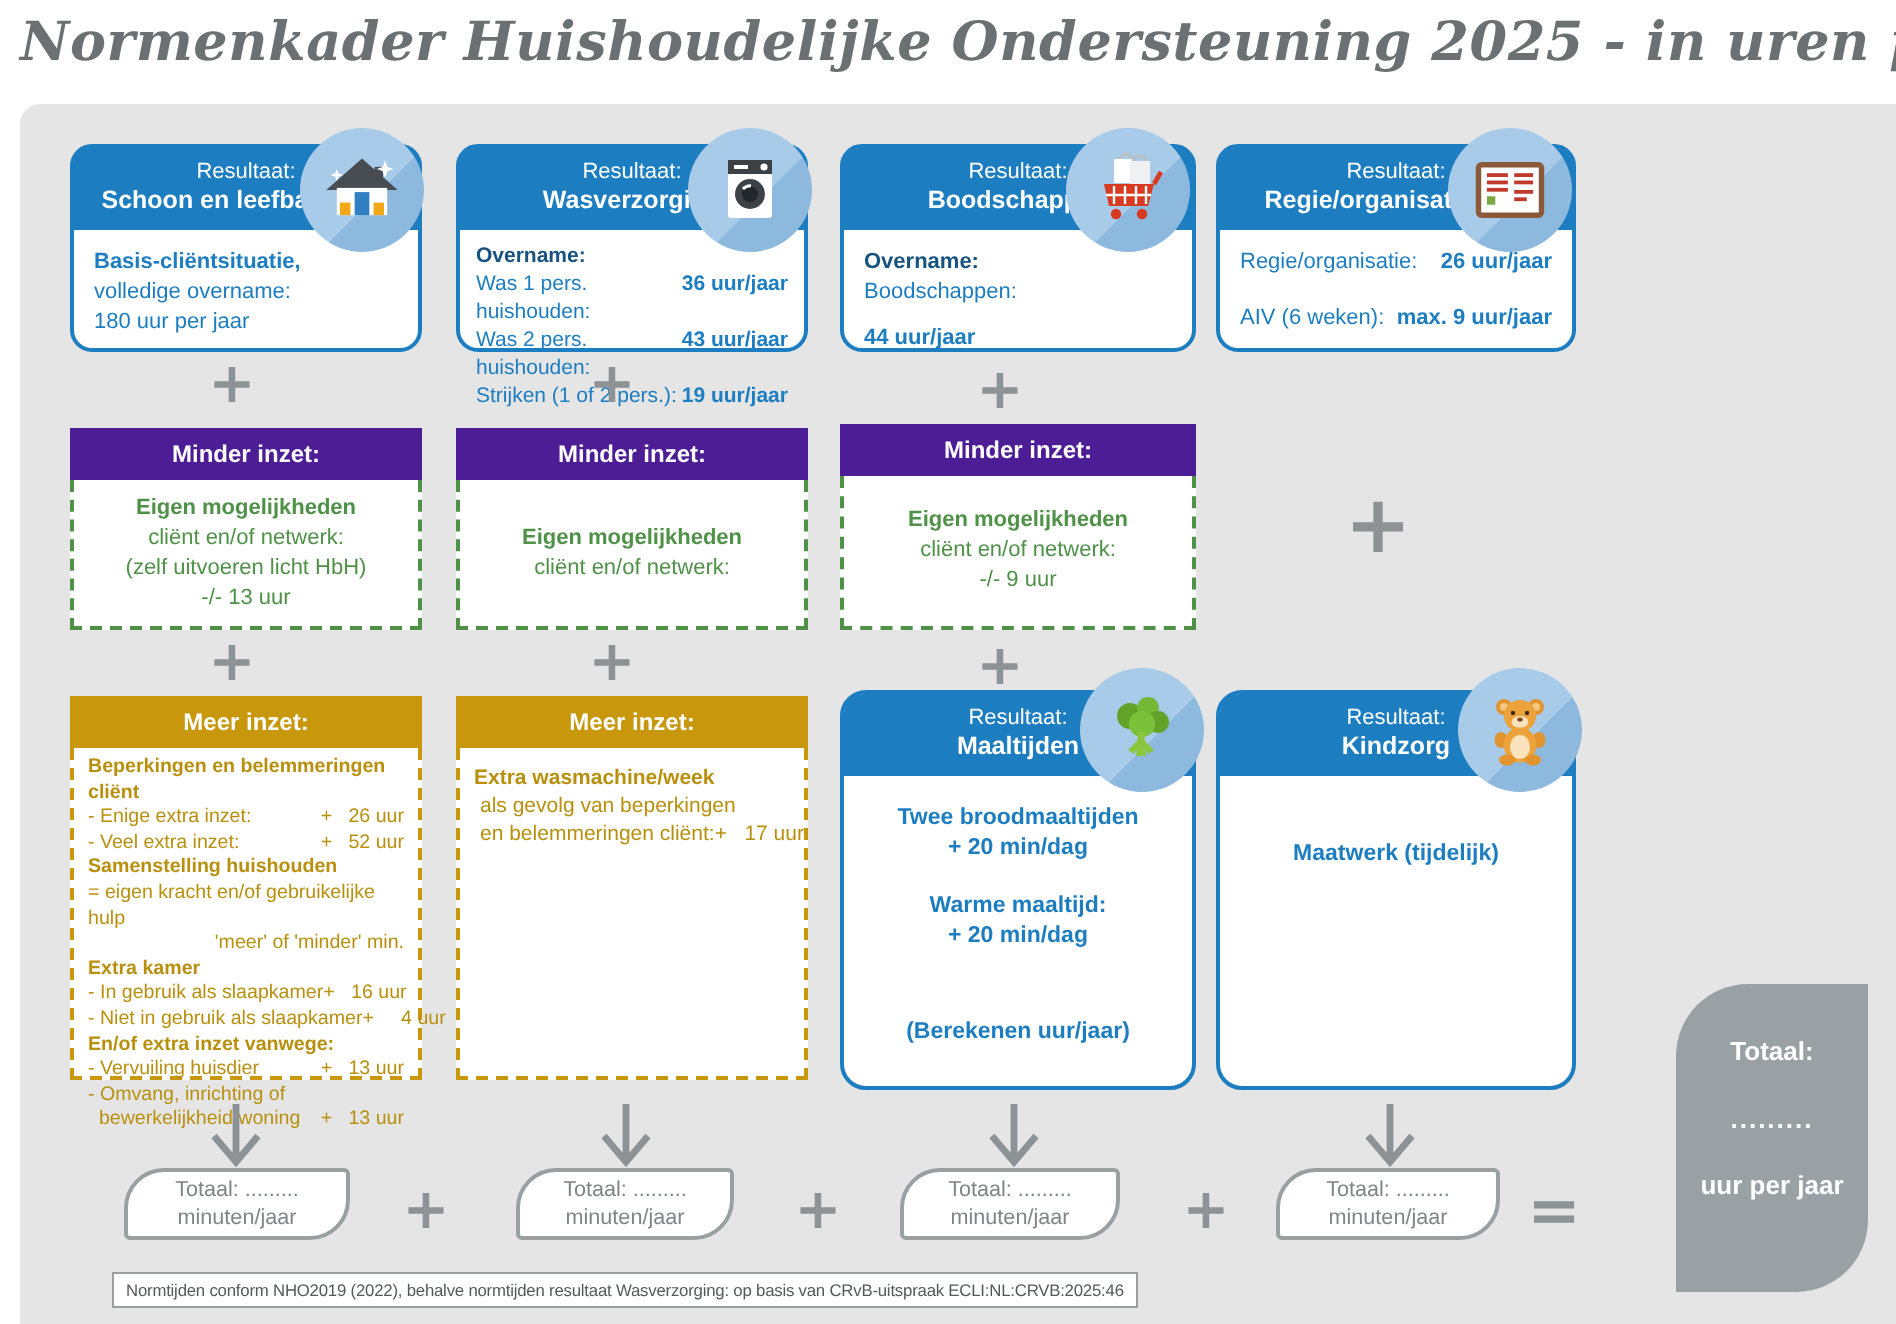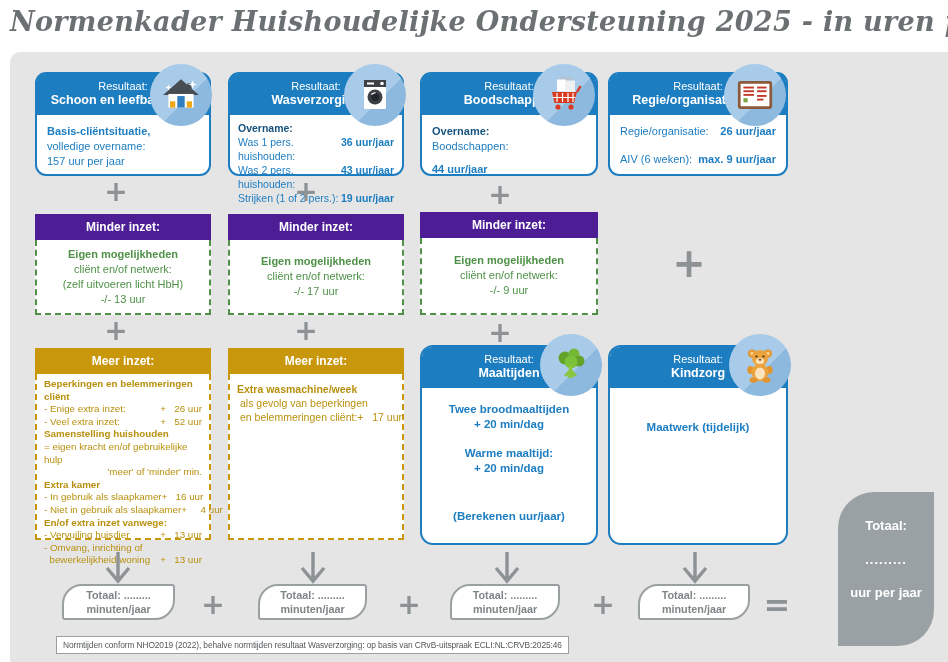--- a/index.html
+++ b/index.html
@@ -49,21 +49,21 @@
   .cbody { padding:14px 8px; color:#1d7dc1; font-size:11.5px; line-height:15px; text-align:center; font-weight:700; position:relative; height:calc(100% - 48px); }
   .gap { height:14px; }
   .bottomline { position:absolute; left:0; right:0; bottom:12px; text-align:center; }
 
   
   .arrow { position:absolute; }
 
   
   .scroll { position:absolute; background:#fff; border:2px solid #9aa0a2; border-radius:20px 3px 20px 3px;
             display:flex; flex-direction:column; align-items:center; justify-content:center;
-            color:#7f8587; font-weight:700; font-size:10.8px; line-height:14px;text-align:center; }
+            color:#7f8587; font-weight:400; font-size:10.8px; line-height:14px;text-align:center; }
 
   .totalbox { position:absolute; background:#9aa1a4; border-radius:36px 0 36px 0; color:#fff; font-weight:700;
               font-size:13px; text-align:center; padding-top:26px; }
   .totalbox .dots { margin:19px 0 18px; letter-spacing:1px; }
 
   .footnote { position:absolute; left:28px; top:636px; height:18px; background:#fff; border:1px solid #9aa0a2;
               font-size:8.4px; line-height:16px; color:#55595c; padding:0 6px; white-space:nowrap; letter-spacing:-.1px;margin-left:28px; }
 </style>
 </head>
 <body>
@@ -74,21 +74,21 @@
   <div class="panel"></div>
 
   <div class="rbox" style="left:35px;top:72px;width:176px;height:104px">
     <div class="rhead">
       <div class="kicker">Resultaat:</div>
       <div class="rname">Schoon en leefbaar huis</div>
     </div>
     <div class="rbody">
       <div style="font-weight:700">Basis-cliëntsituatie,</div>
       <div>volledige overname:</div>
-      <div>157 uur per jaar</div>
+      <div>180 uur per jaar</div>
     </div>
   </div>
 
   <div class="rbox" style="left:228px;top:72px;width:176px;height:104px">
     <div class="rhead">
       <div class="kicker">Resultaat:</div>
       <div class="rname">Wasverzorging</div>
     </div>
     <div class="rbody" style="padding:6px 8px;font-size:10.5px;line-height:14px">
       <div class="bheading">Overname:</div>
@@ -201,21 +201,20 @@
       <div>cliënt en/of netwerk:</div>
       <div>(zelf uitvoeren licht HbH)</div>
       <div>-/- 13 uur</div>
     </div>
   </div>
   <div class="gbox" style="left:228px;top:214px;width:176px;height:101px">
     <div class="ghead">Minder inzet:</div>
     <div class="gbody" style="height:75px">
       <div class="gbold">Eigen mogelijkheden</div>
       <div>cliënt en/of netwerk:</div>
-      <div>-/- 17 uur</div>
     </div>
   </div>
   <div class="gbox" style="left:420px;top:212px;width:178px;height:103px">
     <div class="ghead">Minder inzet:</div>
     <div class="gbody" style="height:77px">
       <div class="gbold">Eigen mogelijkheden</div>
       <div>cliënt en/of netwerk:</div>
       <div>-/- 9 uur</div>
     </div>
   </div>

